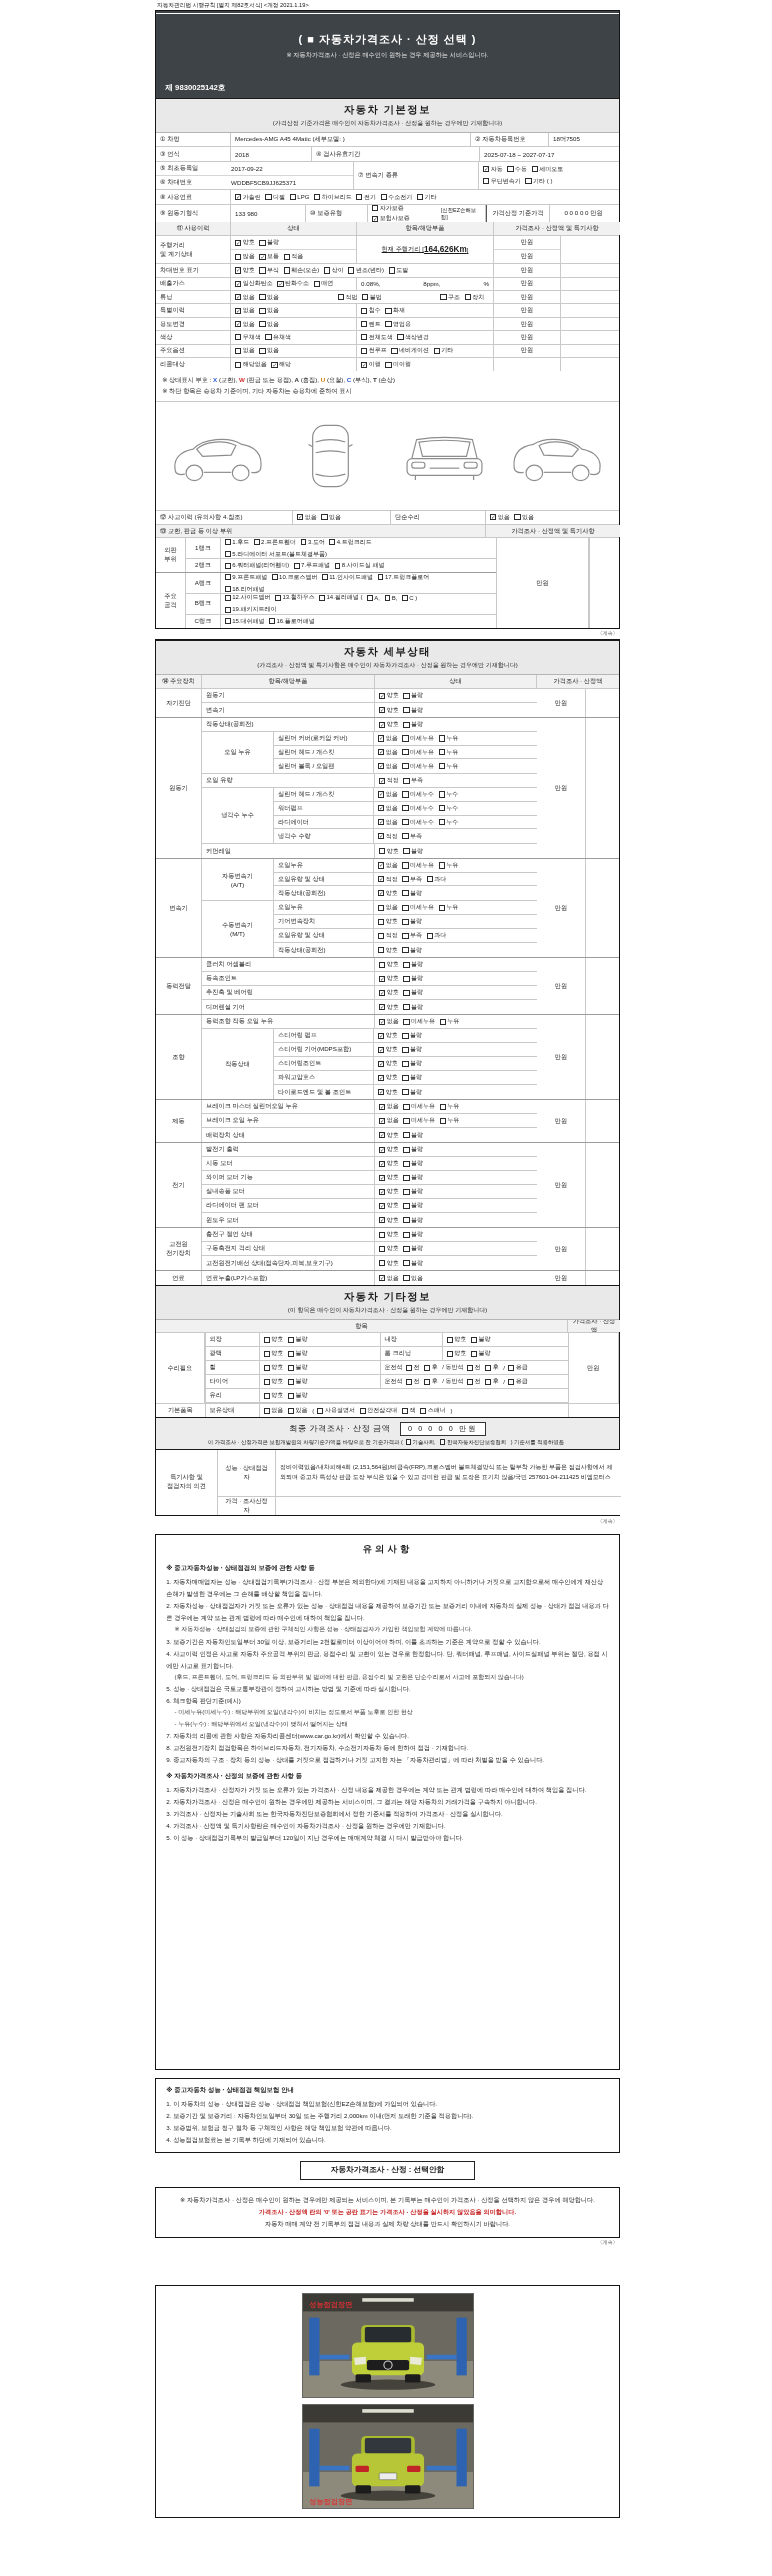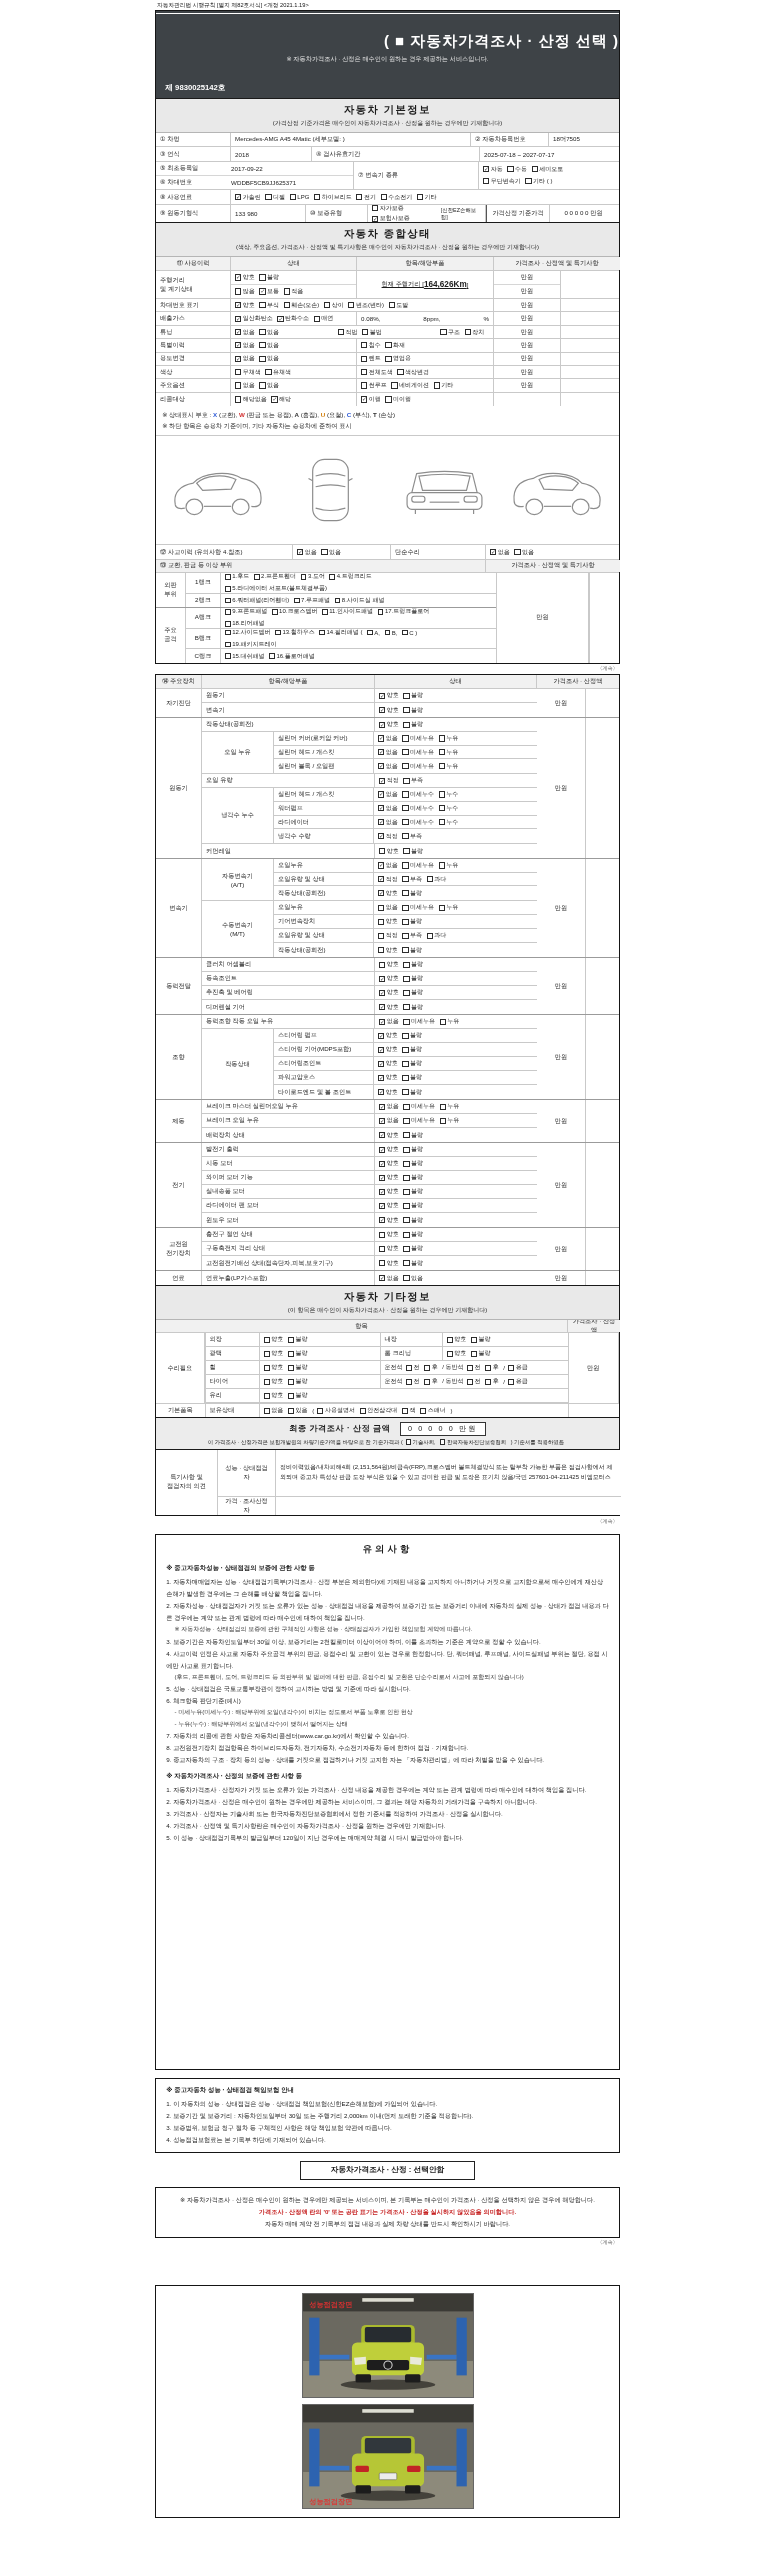--- a/index.html
+++ b/index.html
@@ -7,21 +7,21 @@
     font-family:"Liberation Sans","DejaVu Sans",sans-serif; color:#1c1c1c; }
   .page { position:relative; width:773px; height:2576px; }
   .form-note { position:absolute; left:157px; top:1.5px; font-size:5.7px; color:#111; }
   .doc { position:absolute; left:155px; top:10.3px; width:465px; }
   .block { border:1px solid #151515; background:#fff; }
   .cont { text-align:right; font-size:5.2px; color:#555; padding:1.5px 2.1px; }
   
   .hdr { position:relative; background:#3e4347; color:#fff; height:87px; text-align:center; padding-top:15.5px; }
   .hdr:before { content:""; position:absolute; left:0; right:0; top:2.1px; height:1px; background:#fff; }
   .hdr-title { font-size:15.5px; font-weight:bold; letter-spacing:2.6px; }
-  .hdr-sub { font-size:15px; font-weight:bold; margin-top:5.2px; letter-spacing:1px;text-align:right; }
+  .hdr-sub { font-size:11px; font-weight:bold; margin-top:5.2px; letter-spacing:1px; }
   .hdr-note { font-size:6.2px; margin-top:4.1px; color:#e6e6e6; }
   .hdr-no { position:absolute; left:9.3px; bottom:5.2px; font-size:7.7px; font-weight:bold; }
   
   .band { background:#e9e9e9; border-top:1.5px solid #1a1a1a; border-bottom:0.5px solid #b5b5b5; text-align:center; padding:4.1px 0 3.6px; }
   .band .bt { font-size:10.3px; font-weight:bold; letter-spacing:1.5px; }
   .band .bn { font-size:6px; margin-top:2.1px; color:#222; }
   
   .trow { display:flex; border-bottom:0.5px solid #c9c9c9; background:#fff; }
   .trow:last-child { border-bottom:none; }
   .tc { border-right:0.5px solid #c9c9c9; display:flex; align-items:center; padding:1px 4.1px; font-size:6.2px; overflow:hidden; }
@@ -44,21 +44,21 @@
   .cbp { font-size:6px; margin-right:3.1px; }
   .brk { flex-basis:100%; height:0; }
   .manwon { justify-content:center; font-size:6.2px; color:#222; }
   
   .legend { padding:4.1px 6.2px; font-size:6.2px; line-height:1.7; border-bottom:0.5px solid #c9c9c9; }
   .diag { display:flex; justify-content:space-around; align-items:center; height:109px; padding:5.2px; border-bottom:0.5px solid #c9c9c9; }
   .diag svg { width:101px; height:72px; }
   
   .fband { background:#ececec; border-top:1.5px solid #1a1a1a; padding:3.6px 0 3.1px; }
   .fline { display:flex; justify-content:center; align-items:center; gap:9.3px; }
-  .flabel { font-size:8.2px; font-weight:bold; letter-spacing:0.5px; }
+  .flabel { font-size:8.2px; font-weight:normal; letter-spacing:0.5px; }
   .famount { border:0.8px solid #333; background:#fff; padding:1px 7.2px; font-size:7.2px; letter-spacing:2.1px; }
   .fnote { display:flex; justify-content:center; align-items:center; font-size:5.4px; margin-top:2.6px; color:#222; }
   .fnote .cb { width:5.2px; height:5.2px; line-height:4.1px; font-size:4.6px; }
   
   .nbox { border:1px solid #151515; margin-top:8.2px; padding:8.2px 10.3px; background:#fff; }
   .ntitle { text-align:center; font-size:9.3px; font-weight:bold; letter-spacing:3.1px; margin-bottom:7.2px; }
   .nhead { font-size:6.4px; font-weight:bold; margin:5.2px 0 3.1px; }
   .ni { font-size:6.2px; line-height:1.95; color:#222; }
   .ns { font-size:6px; line-height:1.9; color:#333; margin-left:8.2px; }
   .selbox { width:175px; margin:7.2px auto 0; border:1px solid #222; text-align:center; font-size:7.7px; font-weight:bold; padding:3.6px 0; }
@@ -189,24 +189,20 @@
                   </span>
                 </span>
                 <span class="cbp" style="font-size: 5.4px;">[신한EZ손해보험]</span>
               </div>
               <div class="tc ctr" style="width: 64px; flex: 0 0 auto; border-left: 1px solid rgb(85, 85, 85);">가격산정 기준가격</div>
               <div class="tc ctr" style="width: 67px; flex: 0 0 auto;">0 0 0 0 0 만원</div>
             </div>
           </div>
         </div>
       <div id="m-overall">
-          <div class="band">
-            <div class="bt">자동차 종합상태</div>
-            <div class="bn">(색상, 주요옵션, 가격조사 · 산정액 및 특기사항은 매수인이 자동차가격조사 · 산정을 원하는 경우에만 기재합니다)</div>
-          </div>
           <div class="tbl">
             <div class="trow thead" style="height: 14.4px;">
               <div class="tc ctr" style="width: 75px; flex: 0 0 auto;">⑪ 사용이력</div>
               <div class="tc ctr" style="width: 126px; flex: 0 0 auto;">상태</div>
               <div class="tc ctr" style="width: 137px; flex: 0 0 auto;">항목/해당부품</div>
               <div class="tc ctr" style="width: 126px; flex: 0 0 auto;">가격조사 · 산정액 및 특기사항</div>
             </div>
             <div class="trow" style="height: 28px;">
               <div class="tc pre" style="width: 75px; flex: 0 0 auto;">주행거리
 및 계기상태</div>
@@ -727,20 +723,24 @@
               <div class="tc ctr manwon" style="width: 93px; flex: 0 0 auto; border-left: 0.5px solid rgb(201, 201, 201);">만원</div>
               <div class="tc" style="width: 32px; flex: 0 0 auto; border-left: 0.5px solid rgb(201, 201, 201);"></div>
             </div>
           </div>
         </div>
     </div>
     <div class="cont">〈계속〉</div>
 
     <div class="block">
       <div id="m-detail">
+          <div class="band">
+            <div class="bt">자동차 세부상태</div>
+            <div class="bn">(가격조사 · 산정액 및 특기사항은 매수인이 자동차가격조사 · 산정을 원하는 경우에만 기재합니다)</div>
+          </div>
           <div class="tbl">
             <div class="trow thead" style="height: 14.4px;">
               <div class="tc ctr" style="width: 46px; flex: 0 0 auto;">⑭ 주요장치</div>
               <div class="tc ctr" style="width: 173px; flex: 0 0 auto;">항목/해당부품</div>
               <div class="tc ctr" style="width: 162px; flex: 0 0 auto;">상태</div>
               <div class="tc ctr" style="width: 82px; flex: 0 0 auto;">가격조사 · 산정액</div>
             </div>
             <div class="grp">
               <div class="tc ctr pre" style="width: 46px; flex: 0 0 auto;">자기진단</div>
               <div class="stack" style="width: 335px;">

